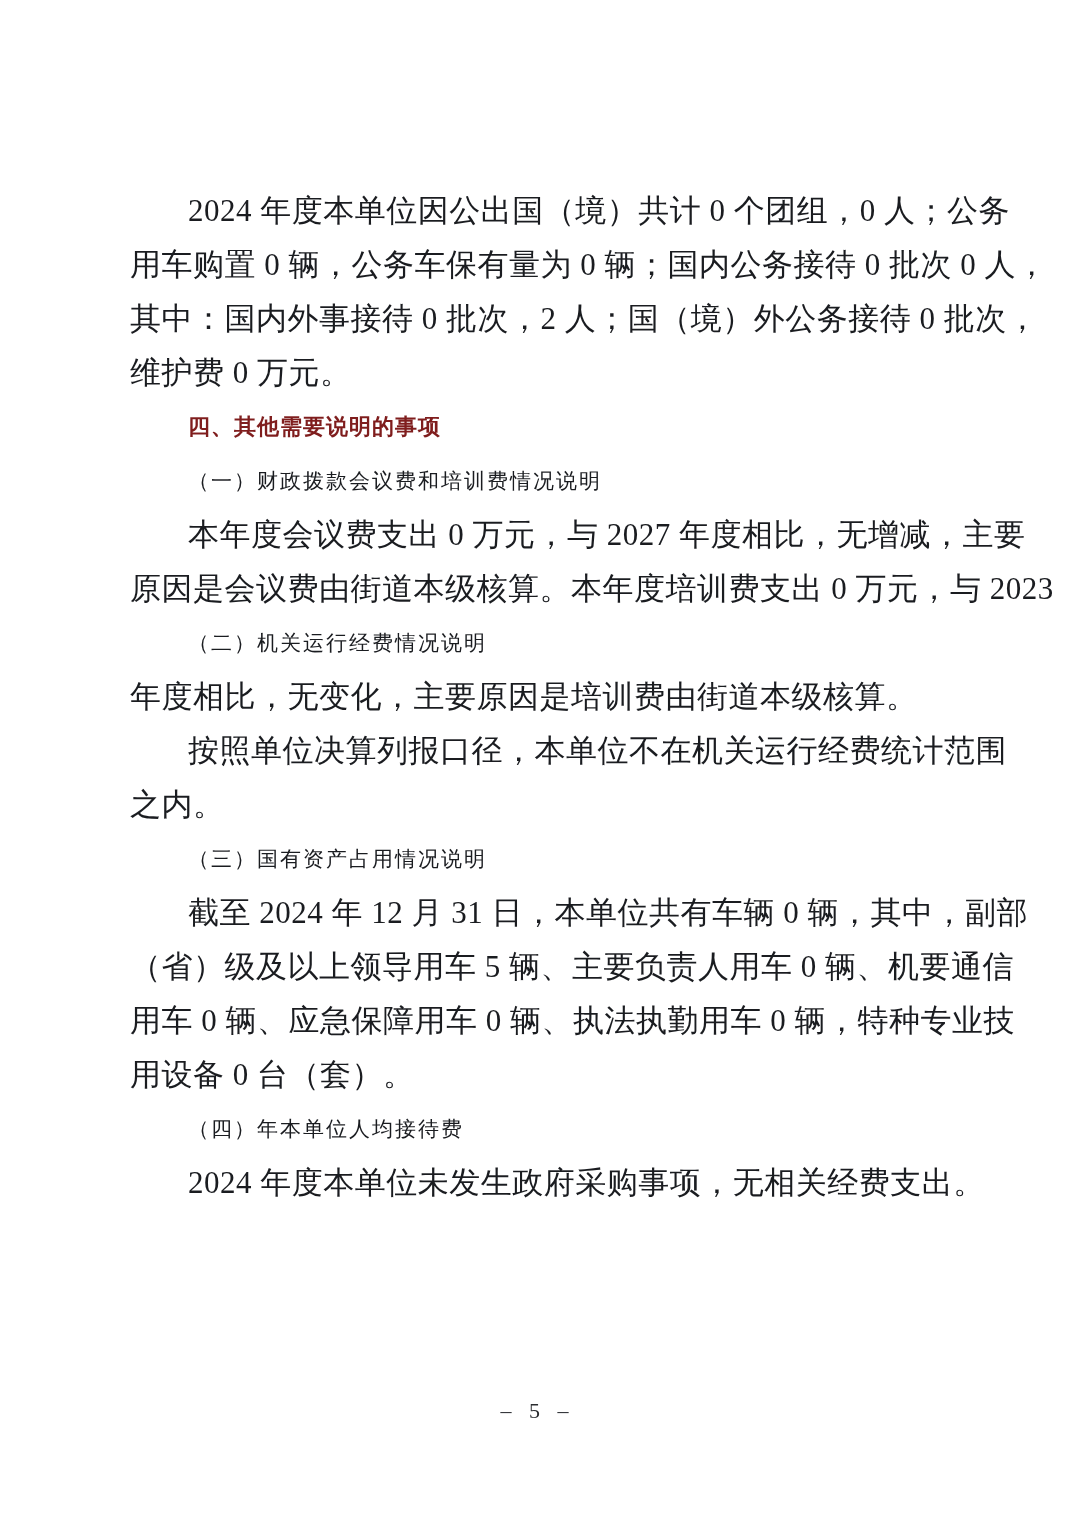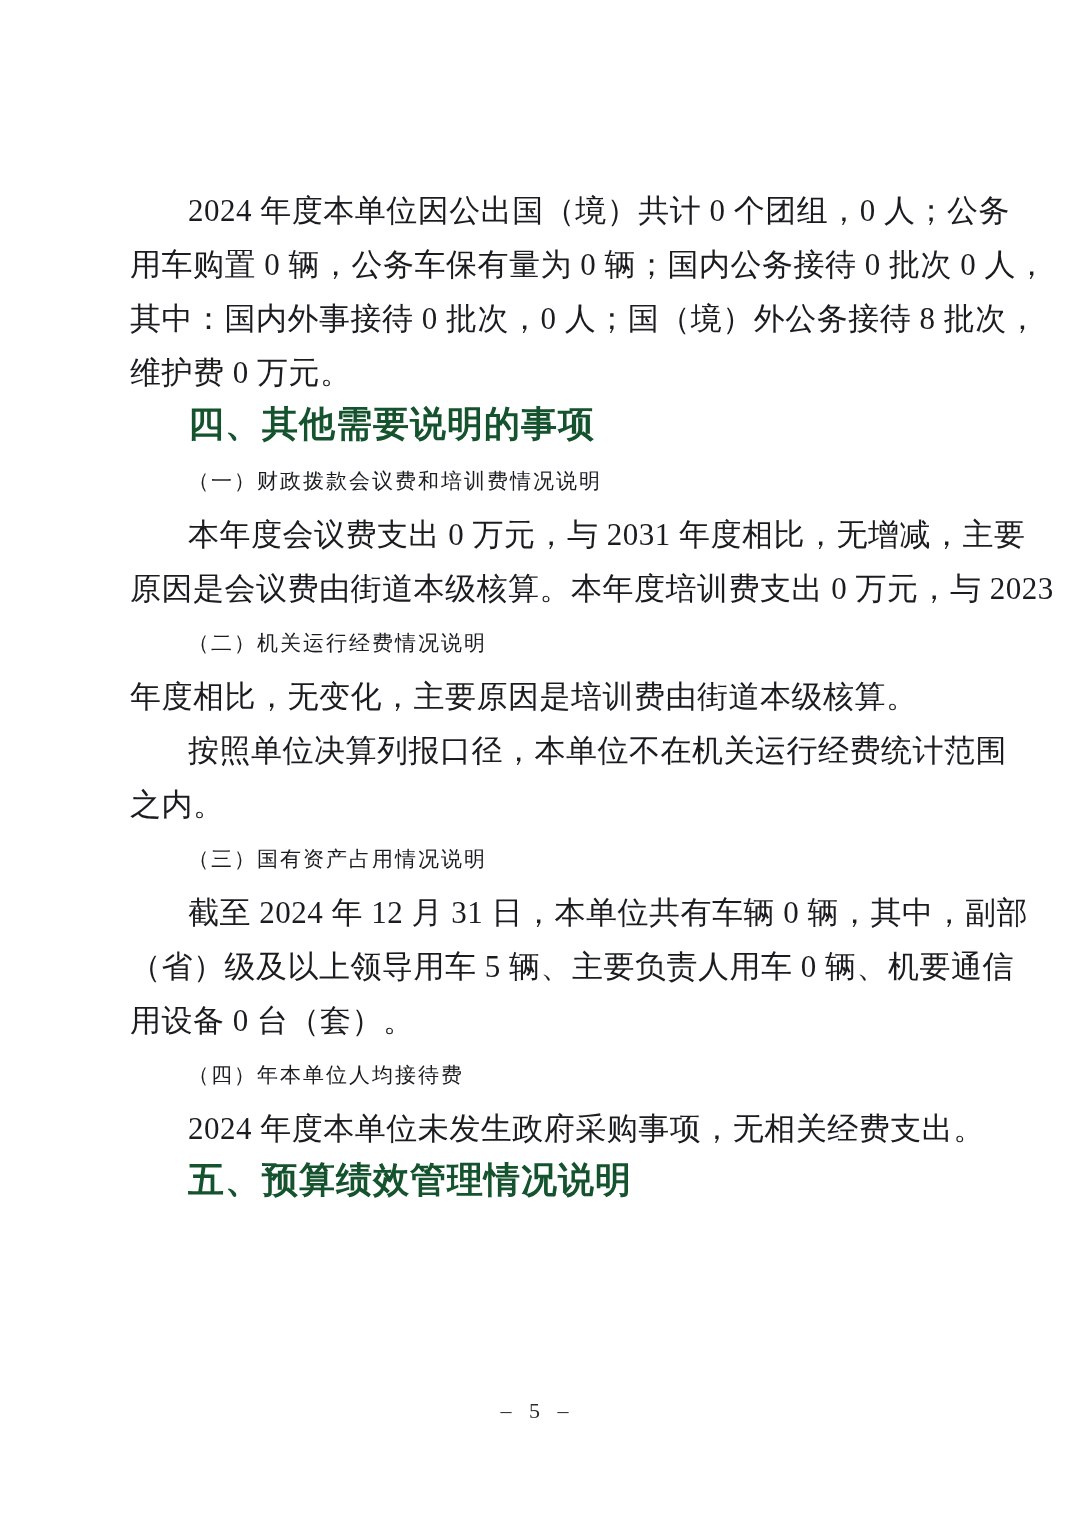--- a/index.html
+++ b/index.html
@@ -27,24 +27,24 @@
     height: 54px;
     line-height: 54px;
     font-size: 31px;
     white-space: nowrap;
     letter-spacing: 0.5px;
   }
   .indent {
     padding-left: 58px;
   }
   .section-heading {
-    font-family: Liberation Mono, monospace;
+    font-family: Liberation Sans, sans-serif;
     font-weight: bold;
-    color: #14532d;
-    font-size: 36px;
+    color: #7f1d1d;
+    font-size: 22px;
     letter-spacing: 1px;
   }
   .sub-heading {
     font-size: 21px;
     letter-spacing: 2px;
   }
   .page-footer {
     position: absolute;
     left: 0;
     top: 1398px;
@@ -56,44 +56,44 @@
   }
 </style>
 </head>
 <body>
 
 <div class="page">
   <div class="content">
 
     <div class="line indent">2024 年度本单位因公出国（境）共计 0 个团组，0 人；公务</div>
     <div class="line">用车购置 0 辆，公务车保有量为 0 辆；国内公务接待 0 批次 0 人，</div>
-    <div class="line">其中：国内外事接待 0 批次，0 人；国（境）外公务接待 8 批次，</div>
+    <div class="line">其中：国内外事接待 0 批次，2 人；国（境）外公务接待 0 批次，</div>
     <div class="line">维护费 0 万元。</div>
 
     <div class="line indent section-heading">四、其他需要说明的事项</div>
 
     <div class="line indent sub-heading">（一）财政拨款会议费和培训费情况说明</div>
 
-    <div class="line indent">本年度会议费支出 0 万元，与 2031 年度相比，无增减，主要</div>
+    <div class="line indent">本年度会议费支出 0 万元，与 2027 年度相比，无增减，主要</div>
     <div class="line">原因是会议费由街道本级核算。本年度培训费支出 0 万元，与 2023</div>
     <div class="line indent sub-heading">（二）机关运行经费情况说明</div>
 
     <div class="line">年度相比，无变化，主要原因是培训费由街道本级核算。</div>
 
     <div class="line indent">按照单位决算列报口径，本单位不在机关运行经费统计范围</div>
     <div class="line">之内。</div>
 
     <div class="line indent sub-heading">（三）国有资产占用情况说明</div>
 
     <div class="line indent">截至 2024 年 12 月 31 日，本单位共有车辆 0 辆，其中，副部</div>
     <div class="line">（省）级及以上领导用车 5 辆、主要负责人用车 0 辆、机要通信</div>
+    <div class="line">用车 0 辆、应急保障用车 0 辆、执法执勤用车 0 辆，特种专业技</div>
     <div class="line">用设备 0 台（套）。</div>
 
     <div class="line indent sub-heading">（四）年本单位人均接待费</div>
 
     <div class="line indent">2024 年度本单位未发生政府采购事项，无相关经费支出。</div>
 
-    <div class="line indent section-heading">五、预算绩效管理情况说明</div>
 
   </div>
 
   <div class="page-footer">– 5 –</div>
 </div>
 
 </body></html>

